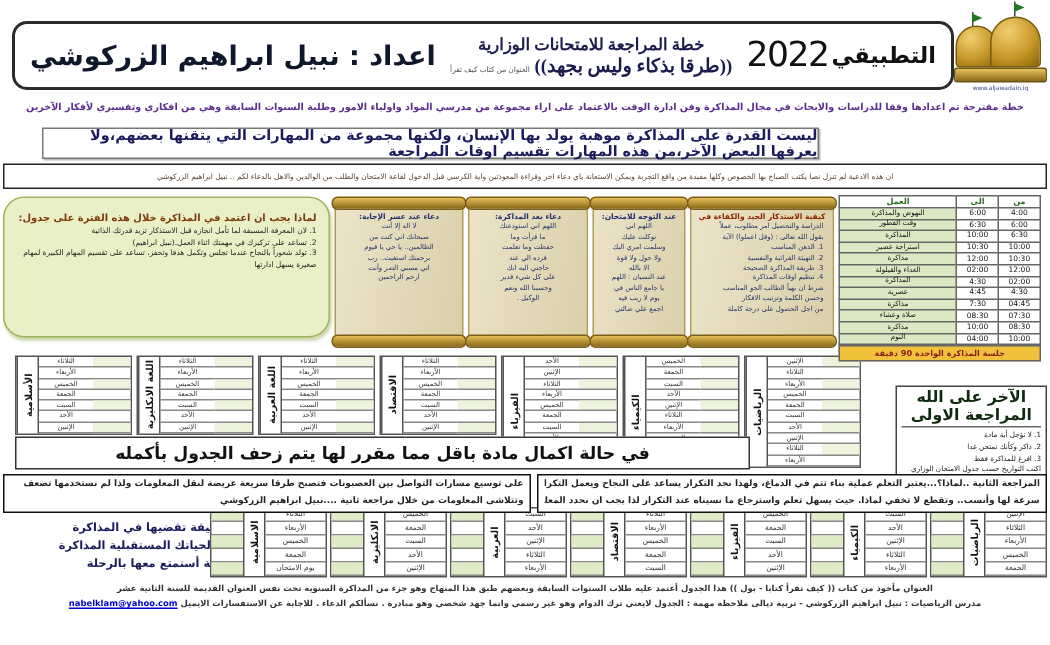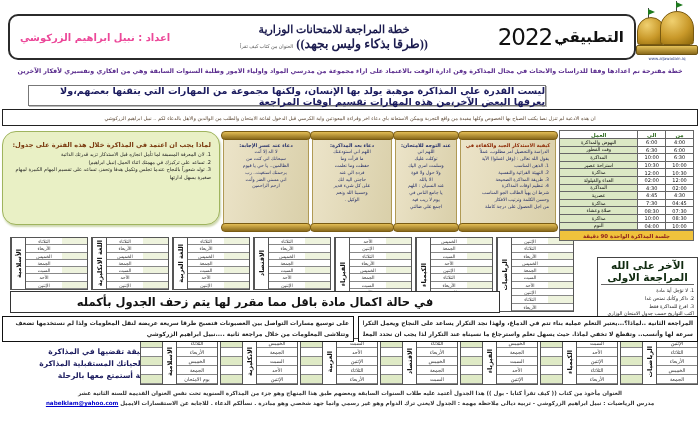--- a/index.html
+++ b/index.html
@@ -12,21 +12,21 @@
   
   .header-box { left:8px; top:14px; width:628px; height:46px; border:2px solid #2b2b2b; border-radius:10px;
     display:flex; flex-direction:row; align-items:center; justify-content:space-between; padding:2px 10px; background:#fff; }
   .hdr-right { display:flex; align-items:center; gap:2px; }
   .hdr-track { font-size:15px; font-weight:bold; color:#111; }
   .hdr-year { font-size:23px; font-weight:normal; color:#111; letter-spacing:-1px; direction:ltr; }
   .hdr-center { text-align:center; flex:1;font-family:Liberation Serif, serif; }
   .hdr-title { font-size:11px; font-weight:bold; color:#1b1b4e; }
   .hdr-quote { font-size:12.5px; font-weight:bold; color:#1b1b4e; }
   .hdr-quote-src { font-size:5px; font-weight:normal; color:#555; }
-  .hdr-prep { font-size:10px; font-weight:bold; color:#ec4899; white-space:nowrap; }
+  .hdr-prep { font-size:18px; font-weight:bold; color:#0f172a; white-space:nowrap; }
 
   
   .logo { left:636px; top:1px; width:62px; height:60px; }
   .dome { position:absolute; background:radial-gradient(circle at 35% 28%, #f0d070, #c9992a 55%, #8a6508); border:1px solid #7a5a10; }
   .dome-a { left:1px; top:16px; width:28px; height:28px; border-radius:50% 50% 10% 10%; }
   .dome-b { left:24px; top:10px; width:34px; height:34px; border-radius:50% 50% 10% 10%; }
   .flag { position:absolute; width:0; height:0; border-left:7px solid #1e7a1e; border-top:3px solid transparent; border-bottom:3px solid transparent; }
   .flag-a { left:12px; top:8px; } .flag-b { left:40px; top:1px; }
   .pole { position:absolute; width:1px; height:10px; background:#444; }
   .pole-a { left:12px; top:7px; } .pole-b { left:40px; top:0px; }

